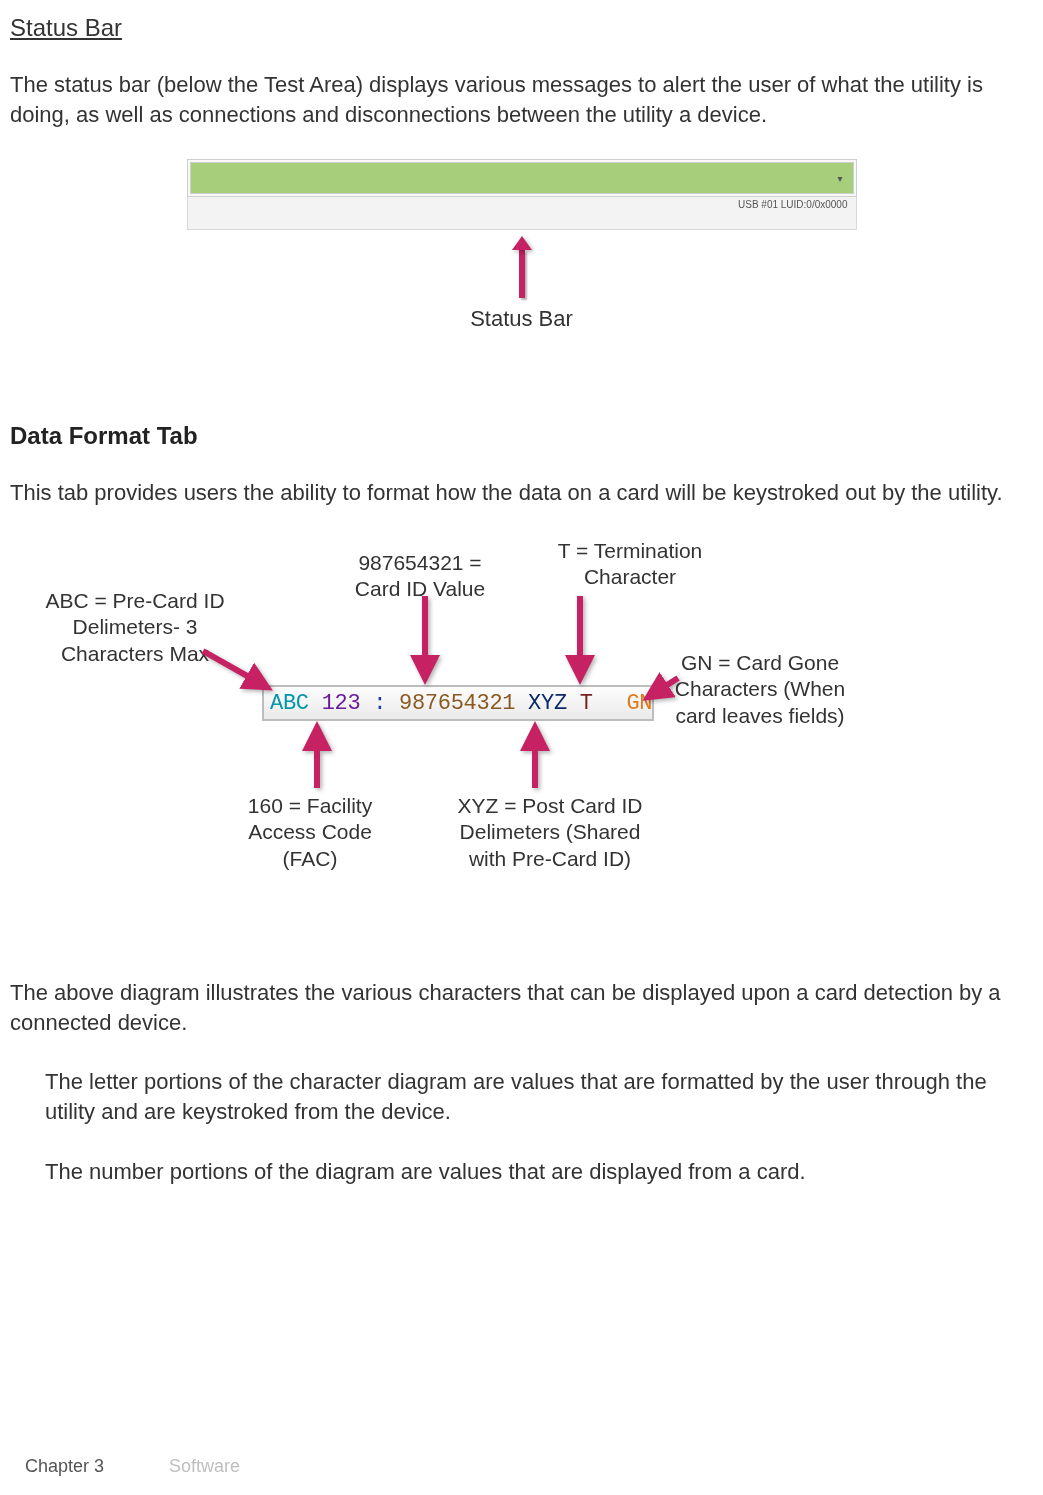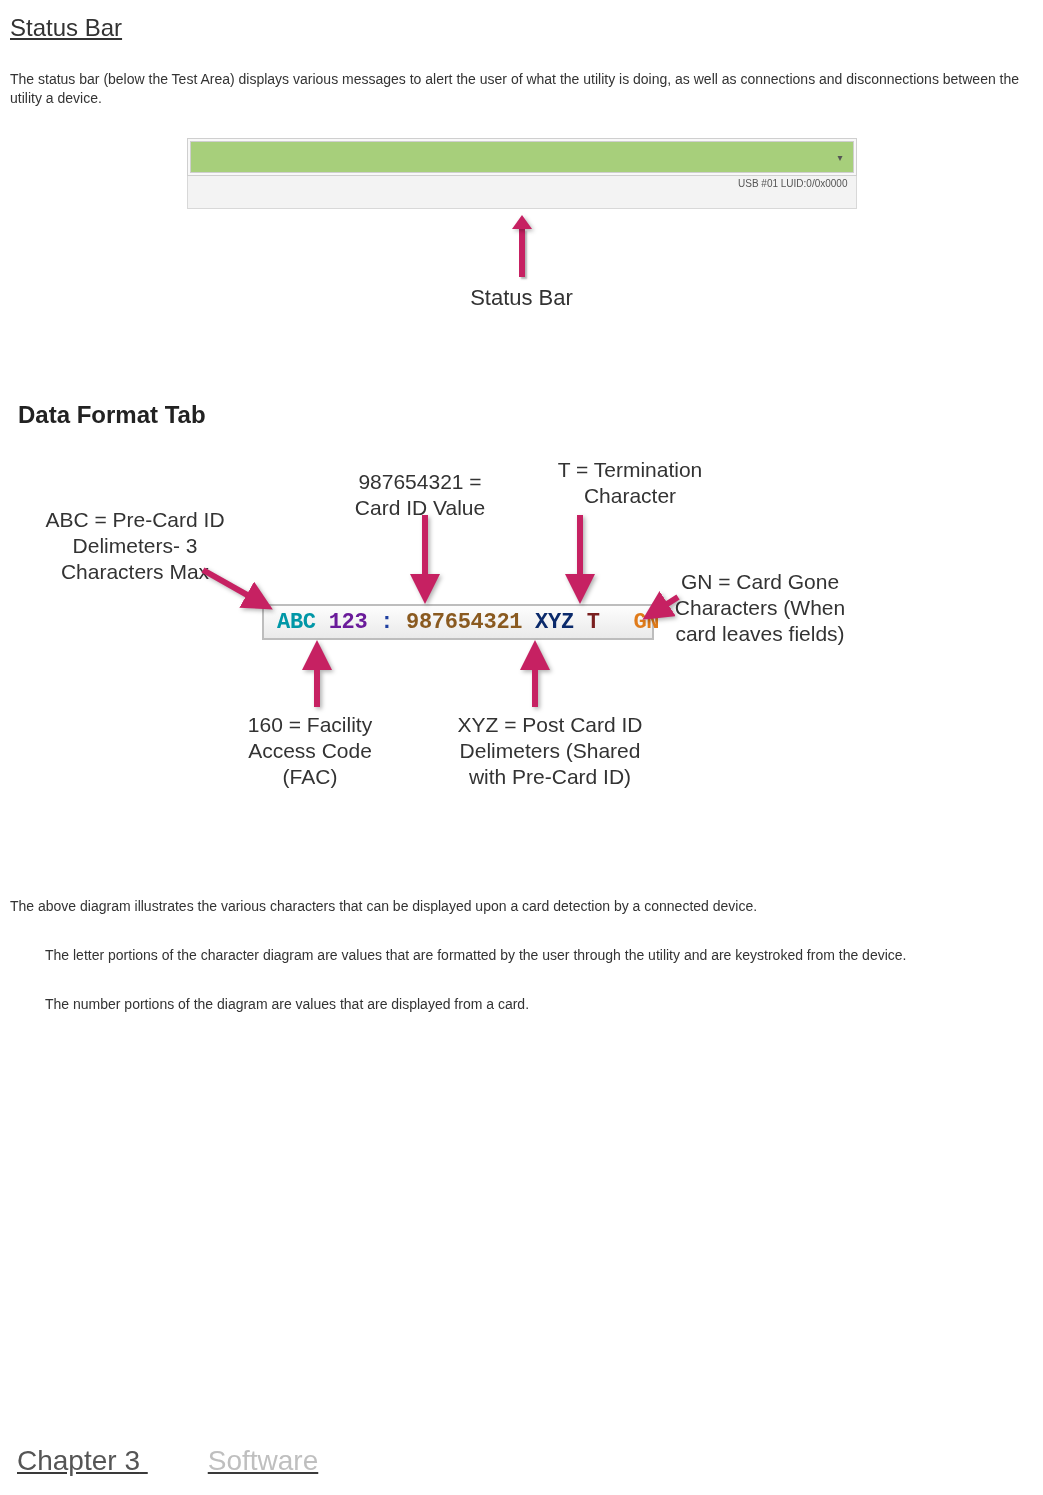--- a/index.html
+++ b/index.html
@@ -19,21 +19,21 @@
     padding: 14px 10px 0 10px;
   }
   .section-title-underline {
     font-size: 24px;
     text-decoration: underline;
     margin: 0 0 28px 0;
     color: #333;
     font-weight: 400;
   }
   .body-text {
-    font-size: 14px;
+    font-size: 22px;
     line-height: 1.35;
     color: #333;
     font-weight: 400;
     margin: 0 0 30px 0;
   }
   .status-bar-outer {
     width: 670px;
     margin: 0 auto 6px auto;
   }
   .status-bar-green-wrap {
@@ -89,21 +89,21 @@
     font-size: 22px;
     color: #333;
     text-align: center;
     margin-top: 8px;
     font-weight: 400;
   }
   .section-heading-bold {
     font-size: 24px;
     font-weight: 800;
     color: #222;
-    margin: 90px 0 28px 8px;
+    margin: 90px 0 28px 0;
     font-family: Arial, "Segoe UI", sans-serif;
   }
   
   .diagram {
     position: relative;
     width: 1023px;
     height: 400px;
     margin: 20px 0 40px 0;
   }
   .callout {
@@ -116,23 +116,23 @@
   }
   .format-box {
     position: absolute;
     left: 252px;
     top: 147px;
     width: 392px;
     height: 36px;
     background: linear-gradient(#fdfdfd,#eaeaea);
     border: 2px solid #bdbdbd;
     box-sizing: border-box;
-    padding: 4px 6px 0 13px;
+    padding: 4px 6px 0 6px;
     font-family: "Consolas","Courier New",monospace;
-    font-weight: 700;
+    font-weight: 400;
     font-size: 22px;
     white-space: nowrap;
     letter-spacing: -0.3px;
   }
   .c-teal   { color:#0097a7; }
   .c-purple { color:#6a1b9a; }
   .c-blue   { color:#1e3fa0; }
   .c-brown  { color:#8a5a20; }
   .c-maroon { color:#7a1f1f; }
   .c-orange { color:#e07b1a; }
@@ -149,24 +149,23 @@
     fill: #c62162;
     stroke: #c62162;
     stroke-width: 6;
   }
   .svg-layer .shadow {
     filter: drop-shadow(2px 2px 2px rgba(0,0,0,0.3));
   }
   .indent { padding-left: 35px; }
   .footer {
     position: absolute;
-    left: 17px;
+    left: 25px;
     bottom: 18px;
-    font-size: 28px;
-    text-decoration: underline;
+    font-size: 18px;
   }
   .footer .chap { color: #555; font-weight: 400; }
   .footer .soft { color: #bfbfbf; margin-left: 60px; font-weight: 400; }
 </style>
 </head>
 <body>
 
 <div class="page">
 
   <h2 class="section-title-underline">Status Bar</h2>
@@ -183,20 +182,21 @@
   </div>
 
   <div class="arrow-block">
     <div class="arrow-up"></div>
     <div class="arrow-stem" style="height:48px"></div>
     <div class="status-caption">Status Bar</div>
   </div>
 
   <h2 class="section-heading-bold">Data Format Tab</h2>
 
+  <p class="body-text">This tab provides users the ability to format how the data on a card will be keystroked out by the utility.</p>
 
   <div class="diagram">
 
     <div class="callout" style="left:30px; top:50px; width:190px;">ABC = Pre-Card ID Delimeters- 3 Characters Max</div>
     <div class="callout" style="left:330px; top:0px; width:160px;margin-top:12px;">987654321 = Card ID Value</div>
     <div class="callout" style="left:530px; top:0px; width:180px;">T = Termination Character</div>
     <div class="callout" style="left:660px; top:112px; width:180px; text-align:center;">GN = Card Gone Characters (When card leaves fields)</div>
     <div class="callout" style="left:220px; top:255px; width:160px;">160 = Facility Access Code (FAC)</div>
     <div class="callout" style="left:445px; top:255px; width:190px;">XYZ = Post Card ID Delimeters (Shared with Pre-Card ID)</div>
 

